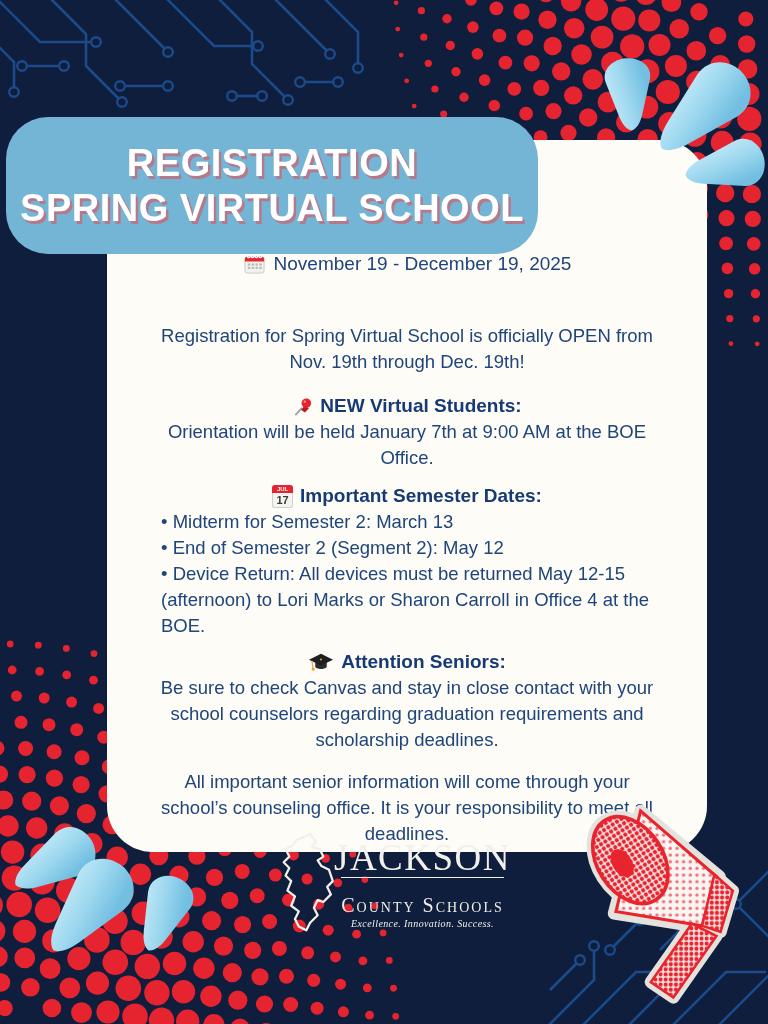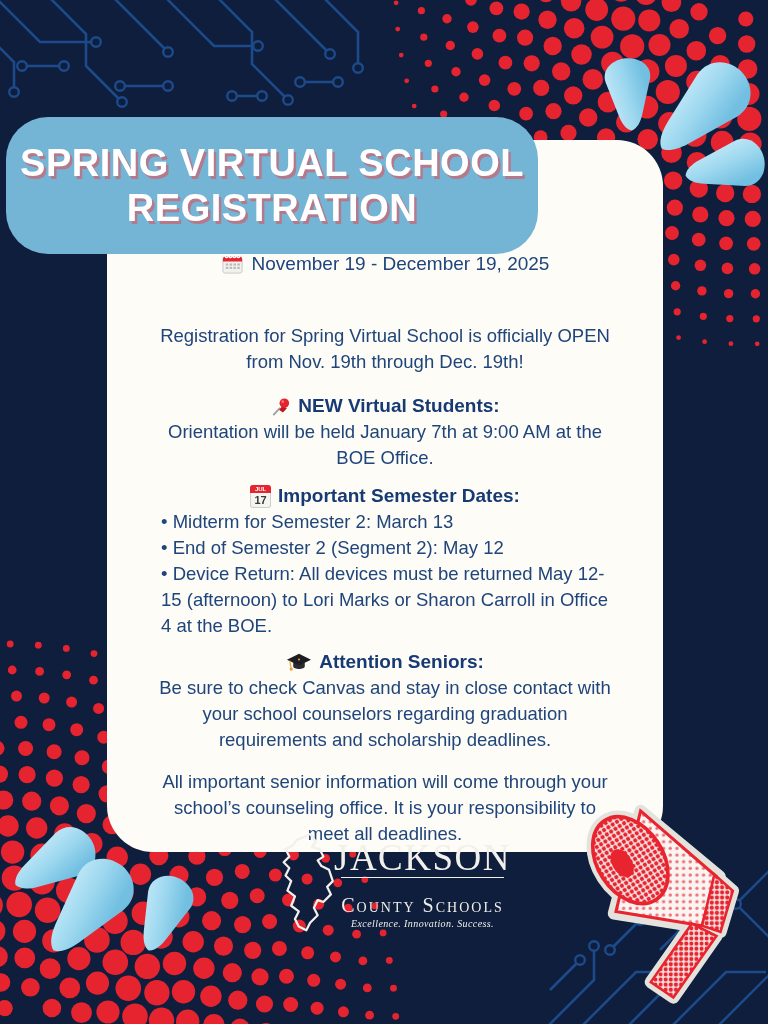--- a/index.html
+++ b/index.html
@@ -7,21 +7,21 @@
     --text-navy:#20457b; --heading-navy:#173a74; --accent-red:#e52430;
     --circuit-blue:#1c4a8a; --cone-blue:#9dd7ef; --title-shadow:#b5798c; --logo-white:#f2f0ea;
   }
   *{margin:0;padding:0;box-sizing:border-box;}
   html,body{width:768px;height:1024px;}
   body{font-family:"Liberation Sans",sans-serif;}
   .poster{position:relative;width:768px;height:1024px;background:var(--background-navy);overflow:hidden;}
   .layer{position:absolute;left:0;top:0;pointer-events:none;}
 
   
-  .card{position:absolute;left:107px;top:140px;width:556px;height:712px;background:var(--card-white);
+  .card{position:absolute;left:107px;top:140px;width:600px;height:712px;background:var(--card-white);
         border-radius:46px;z-index:2;padding:112px 44px 0 44px;text-align:center;color:var(--text-navy);}
   .card p{font-size:18.5px;line-height:26px;}
 
   
   .banner{position:absolute;left:6px;top:117px;width:532px;height:137px;background:var(--banner-blue);
           border-radius:42px;z-index:5;display:flex;align-items:center;justify-content:center;}
   .banner h1{font-size:38px;line-height:1.17;font-weight:800;color:#fff;text-align:center;letter-spacing:.5px;
              text-shadow:2.5px 3px 0 var(--title-shadow);}
 
   .date-line{display:flex;align-items:center;justify-content:center;gap:8px;font-size:19px;margin-bottom:18px;}
@@ -547,22 +547,22 @@
         <circle cx="13.5" cy="7.4" r="1.1" fill="#e8a33d"></circle>
       </svg>
       <span>Attention Seniors:</span>
     </h2>
     <p>Be sure to check Canvas and stay in close contact with your school counselors regarding graduation requirements and scholarship deadlines.</p>
     <p class="seniors-note">All important senior information will come through your school’s counseling office. It is your responsibility to meet all deadlines.</p>
   </div>
 
   <div class="banner">
     <h1>
+      <span style="display:block">REGISTRATION</span>
       <span style="display:block">SPRING VIRTUAL SCHOOL</span>
-      <span style="display:block">REGISTRATION</span>
     </h1>
   </div>
 
   <svg class="megaphone" viewBox="0 0 190 240">
     <defs>
       <pattern id="ht1" width="5" height="5" patternUnits="userSpaceOnUse">
           <rect width="5" height="5" fill="#f6dddd"></rect>
           <circle cx="2.5" cy="2.5" r="2" fill="#e8242e"></circle>
         </pattern>
       <pattern id="ht2" width="6.5" height="6.5" patternUnits="userSpaceOnUse">

